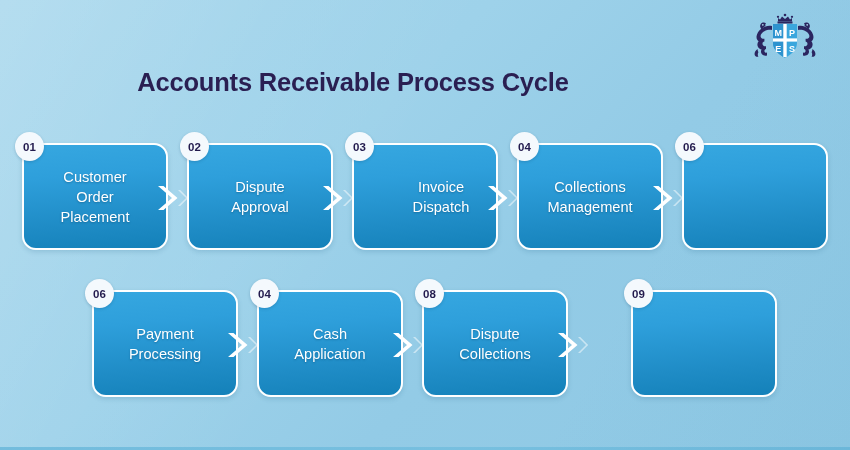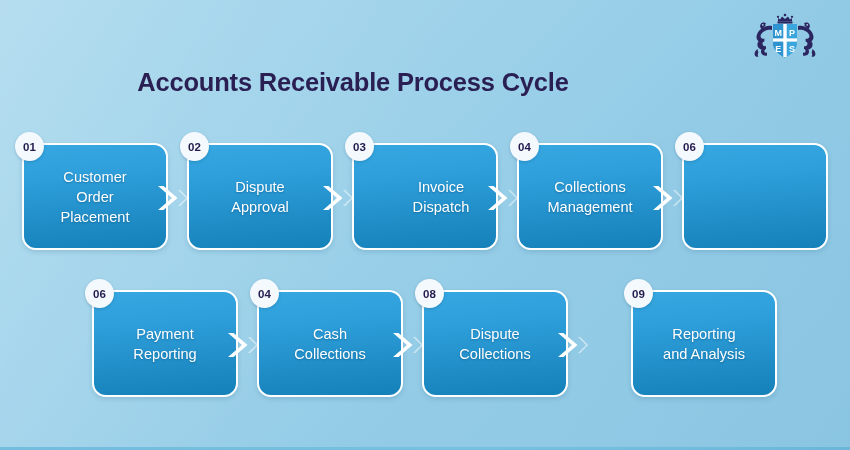--- a/index.html
+++ b/index.html
@@ -233,44 +233,42 @@
           <path d="M21 5 L29 13 L21 21 L23.2 21 L31.2 13 L23.2 5 Z" fill="#ffffff" opacity="0.5"></path>
         </svg></div>
       <div class="step" style="left: 660px;">
         <div class="badge">06</div>
       </div>
     </div>
   <div class="row" id="row-2">
       <div class="step" style="left: 0px;">
         <div class="badge">06</div>
         <div class="step-label">Payment
-Reporting</div>
+Processing</div>
       </div>
       <div class="arrow" style="left: 135px;"><svg viewBox="0 0 34 26" width="34" height="26">
           <path d="M1 1 L15 13 L1 25 L6.5 25 L20.5 13 L6.5 1 Z" fill="#ffffff"></path>
           <path d="M21 5 L29 13 L21 21 L23.2 21 L31.2 13 L23.2 5 Z" fill="#ffffff" opacity="0.5"></path>
         </svg></div>
       <div class="step" style="left: 165px;">
         <div class="badge">04</div>
         <div class="step-label">Cash
-Collections</div>
+Application</div>
       </div>
       <div class="arrow" style="left: 300px;"><svg viewBox="0 0 34 26" width="34" height="26">
           <path d="M1 1 L15 13 L1 25 L6.5 25 L20.5 13 L6.5 1 Z" fill="#ffffff"></path>
           <path d="M21 5 L29 13 L21 21 L23.2 21 L31.2 13 L23.2 5 Z" fill="#ffffff" opacity="0.5"></path>
         </svg></div>
       <div class="step" style="left: 330px;">
         <div class="badge">08</div>
         <div class="step-label">Dispute
 Collections</div>
       </div>
       <div class="arrow" style="left: 465px;"><svg viewBox="0 0 34 26" width="34" height="26">
           <path d="M1 1 L15 13 L1 25 L6.5 25 L20.5 13 L6.5 1 Z" fill="#ffffff"></path>
           <path d="M21 5 L29 13 L21 21 L23.2 21 L31.2 13 L23.2 5 Z" fill="#ffffff" opacity="0.5"></path>
         </svg></div>
       <div class="step" style="left: 495px; margin-left: 44px;">
         <div class="badge">09</div>
-        <div class="step-label">Reporting
-and Analysis</div>
       </div>
     </div>
 
 </div>
 
 </body></html>

